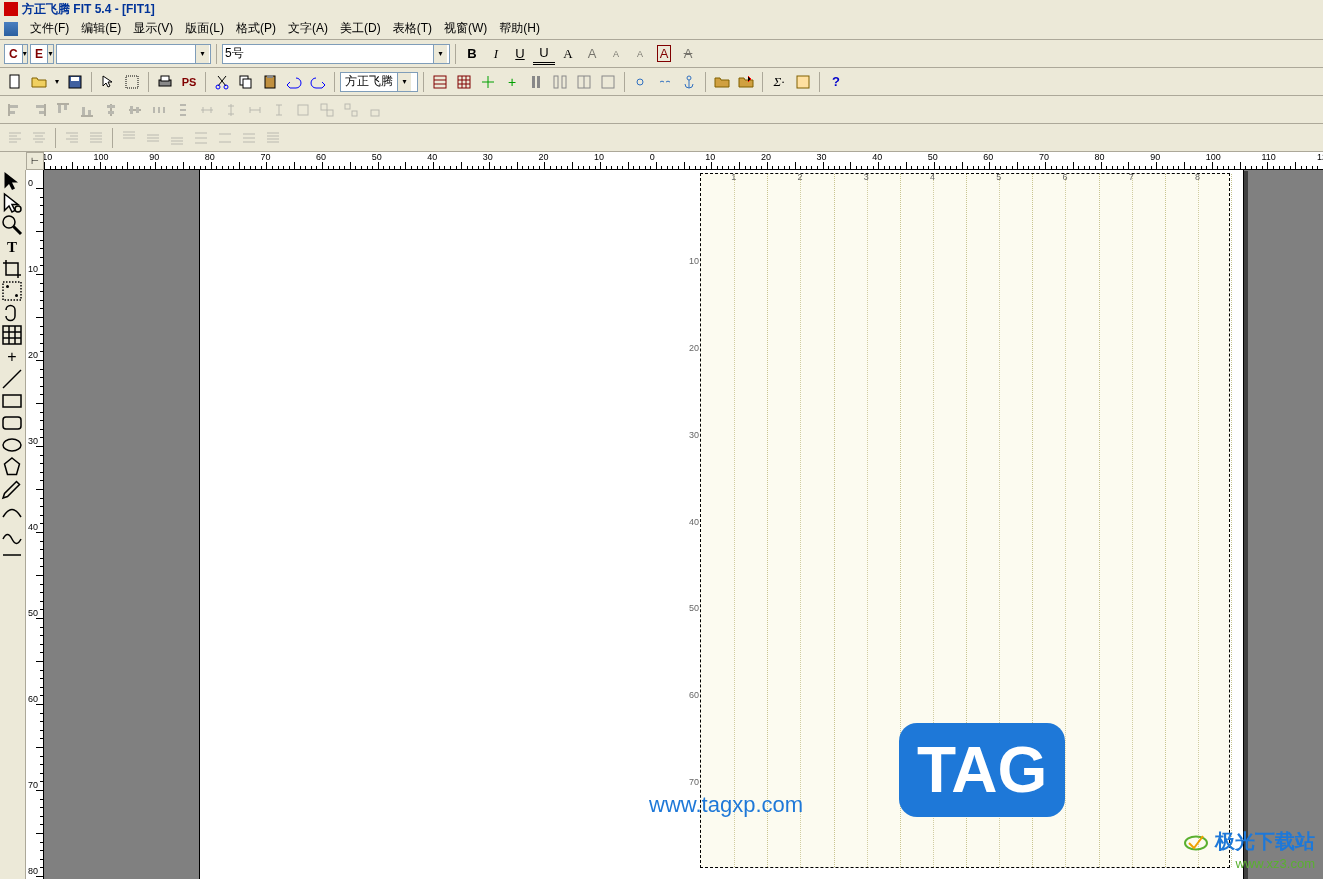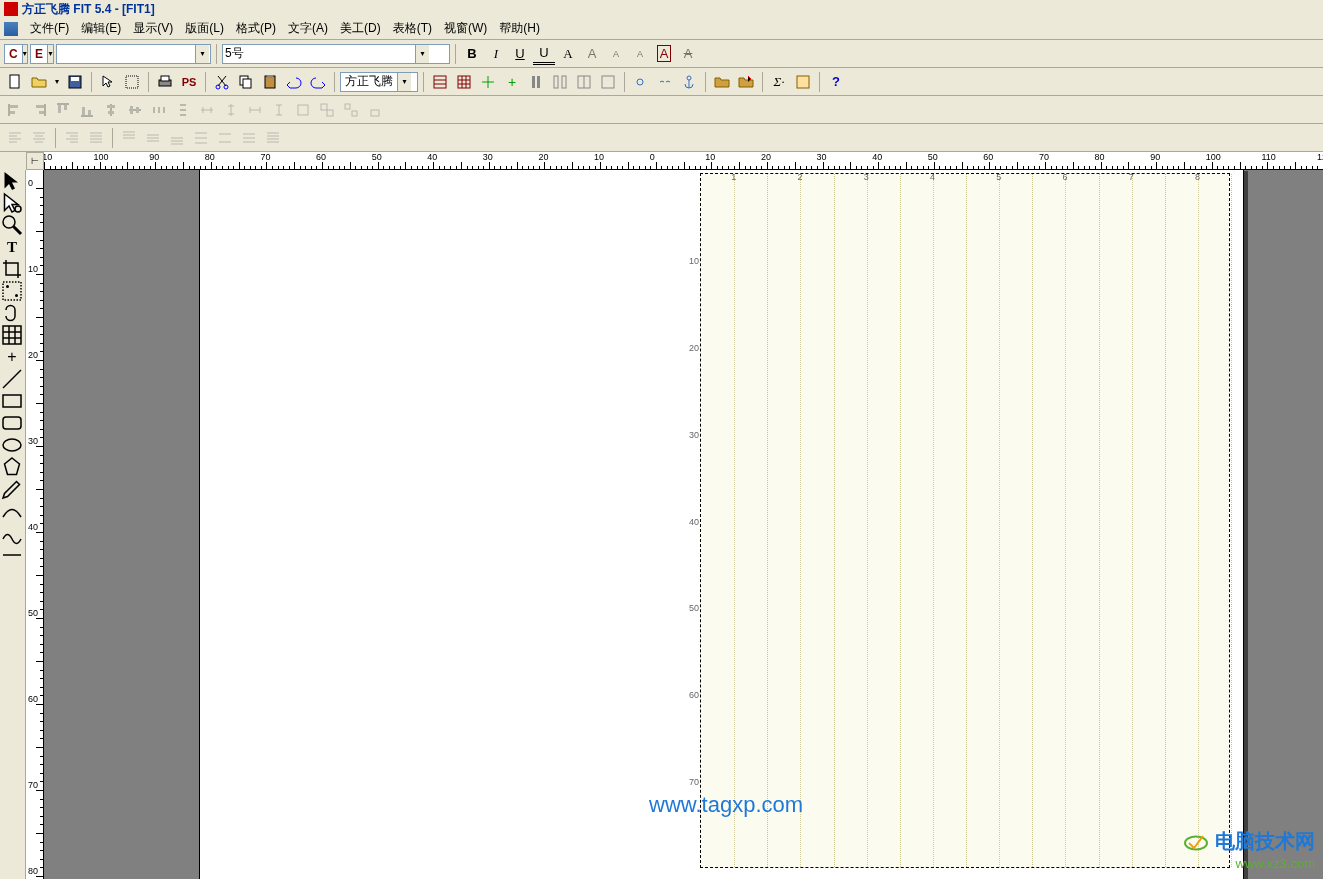--- a/index.html
+++ b/index.html
@@ -68,21 +68,21 @@
   <div class="combo" style="width:24px;">
     <span class="label" style="color:#800000;">E</span>
     <span class="arrow">▾</span>
   </div>
   <div class="combo" style="width:155px;">
     <input style="width: 138px;" value="">
     <span class="arrow">▾</span>
   </div>
   <div class="sep"></div>
   <div class="combo" style="width:228px;">
-    <input style="width: 192px;" value="5号">
+    <input style="width: 210px;" value="5号">
     <span class="arrow">▾</span>
   </div>
   <div class="sep"></div>
   <span class="btn" style="font-weight:bold;">B</span>
   <span class="btn" style="font-style:italic;font-family:serif;">I</span>
   <span class="btn" style="text-decoration:underline;">U</span>
   <span class="btn" style="border-bottom:3px double #000;line-height:11px;">U</span>
   <span class="btn" style="font-family:serif;">A</span>
   <span class="btn disabled">A</span>
   <span class="btn disabled">
@@ -886,22 +886,23 @@
           <div class="row-mark" style="top: 81.875px;">10</div>
           <div class="row-mark" style="top: 168.75px;">20</div>
           <div class="row-mark" style="top: 255.625px;">30</div>
           <div class="row-mark" style="top: 342.5px;">40</div>
           <div class="row-mark" style="top: 429.375px;">50</div>
           <div class="row-mark" style="top: 516.25px;">60</div>
           <div class="row-mark" style="top: 603.125px;">70</div>
         </div>
     </div>
     <div class="watermark1-url" style="left:605px;top:622px;">www.tagxp.com</div>
+    <div class="watermark2" style="left:855px;top:553px;">TAG</div>
     <div class="watermark3" style="right:8px;bottom:24px;">
       <svg width="26" height="22" style="vertical-align:middle;">
           <path d="M2 11a10 6 0 0 1 22 0a10 6 0 0 1-22 0" fill="none" stroke="#5ab030" stroke-width="2"></path>
           <path d="M6 11l5 5 9-12" fill="none" stroke="#f0a000" stroke-width="2"></path>
         </svg>
-      <span>电脑技术网</span>
+      <span>极光下载站</span>
     </div>
     <div class="watermark3-url" style="right:8px;bottom:8px;">www.xz3.com</div>
   </div>
 </div>
 
 </body></html>

